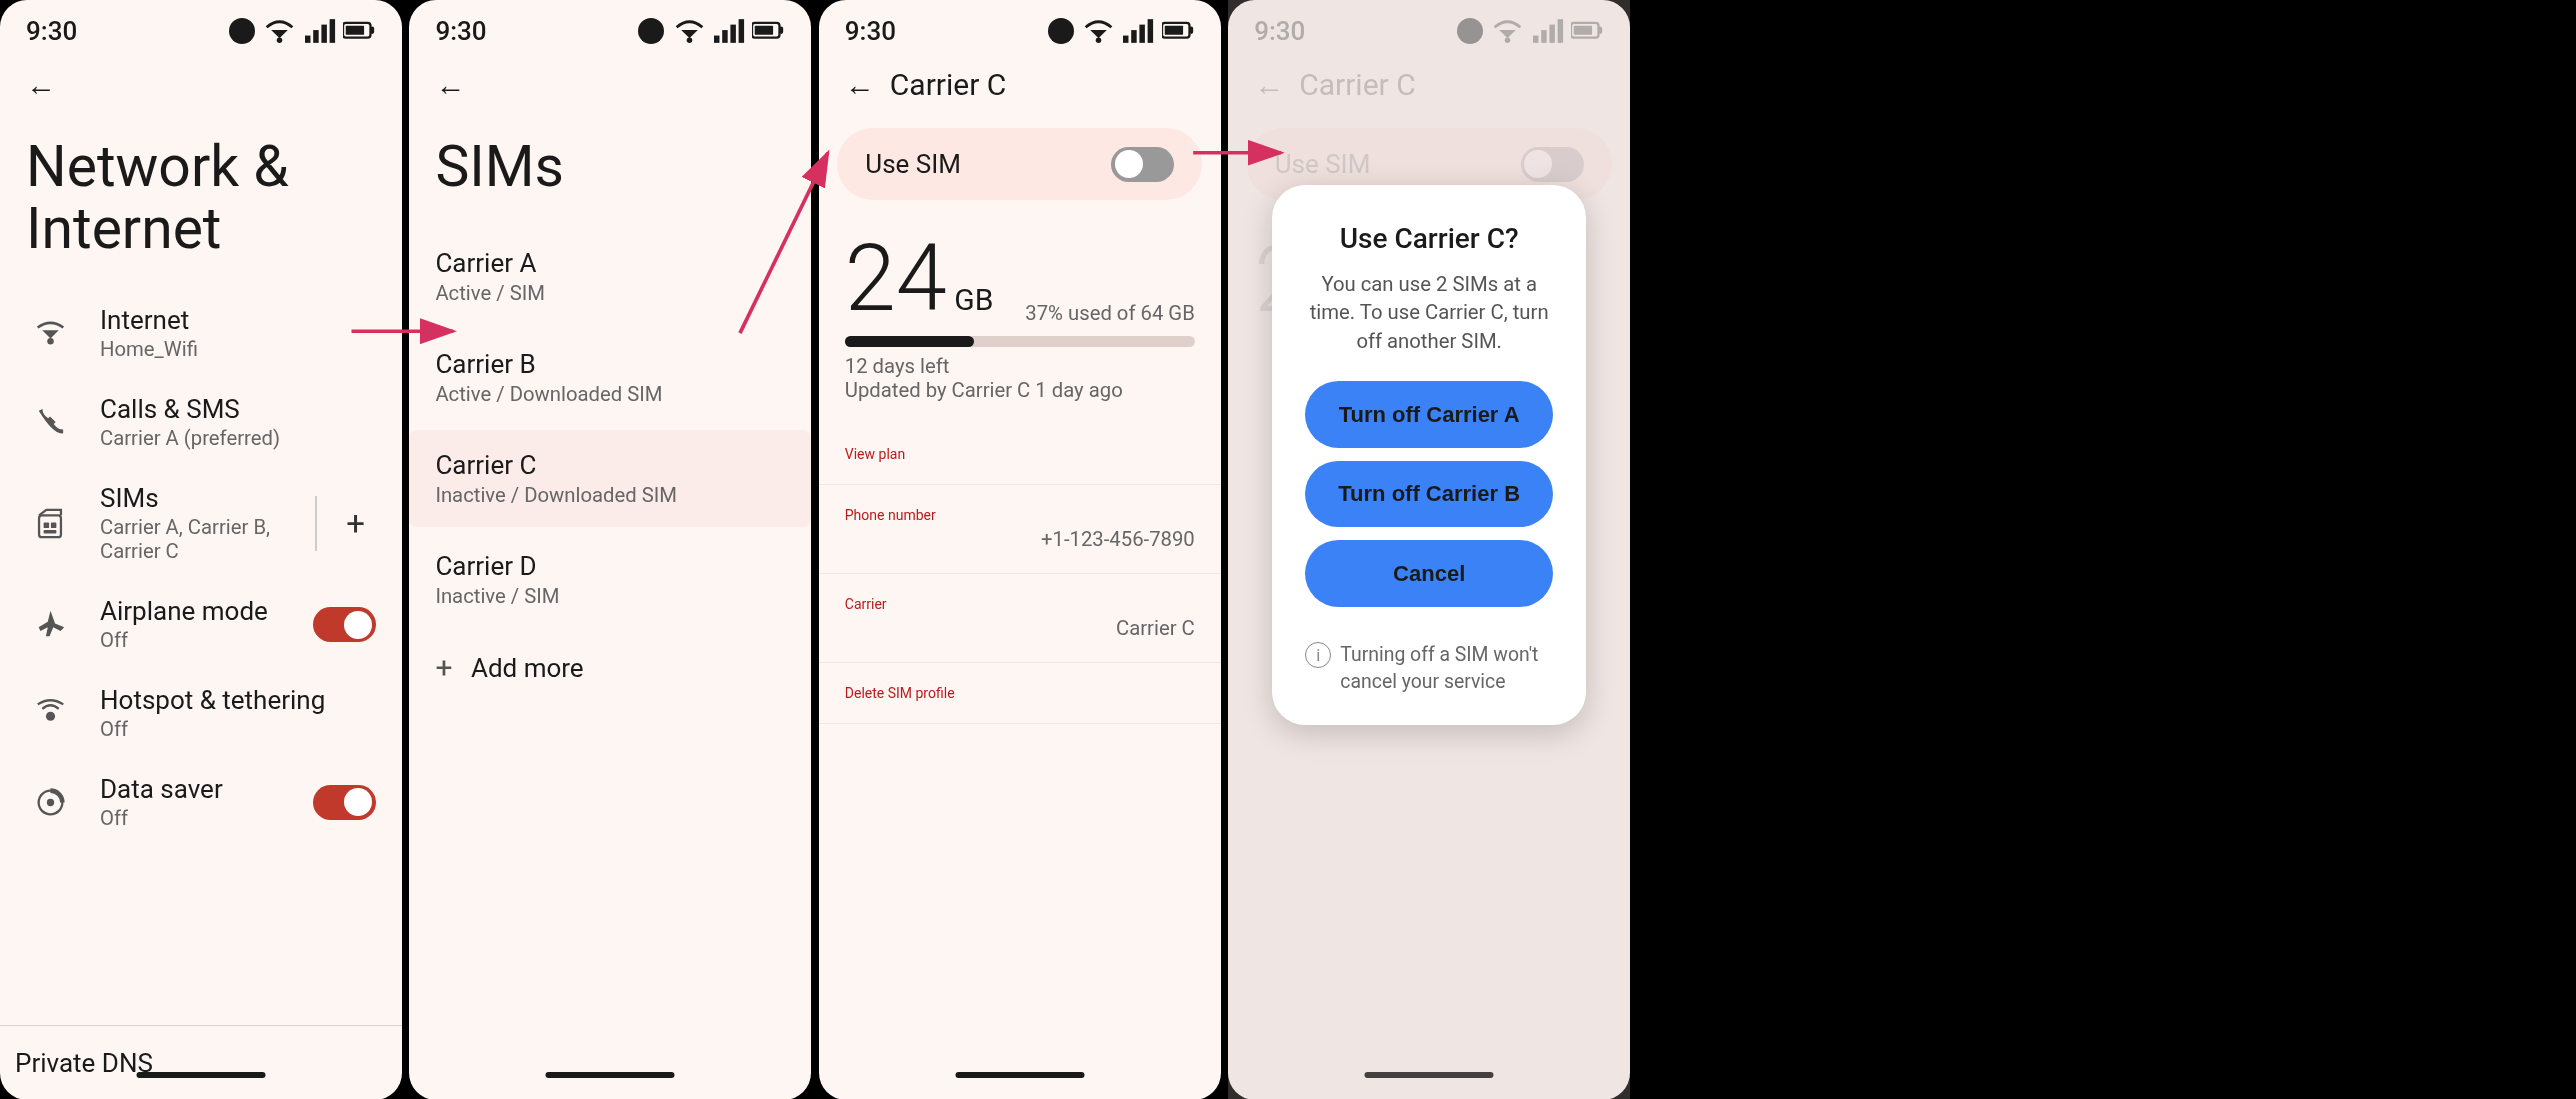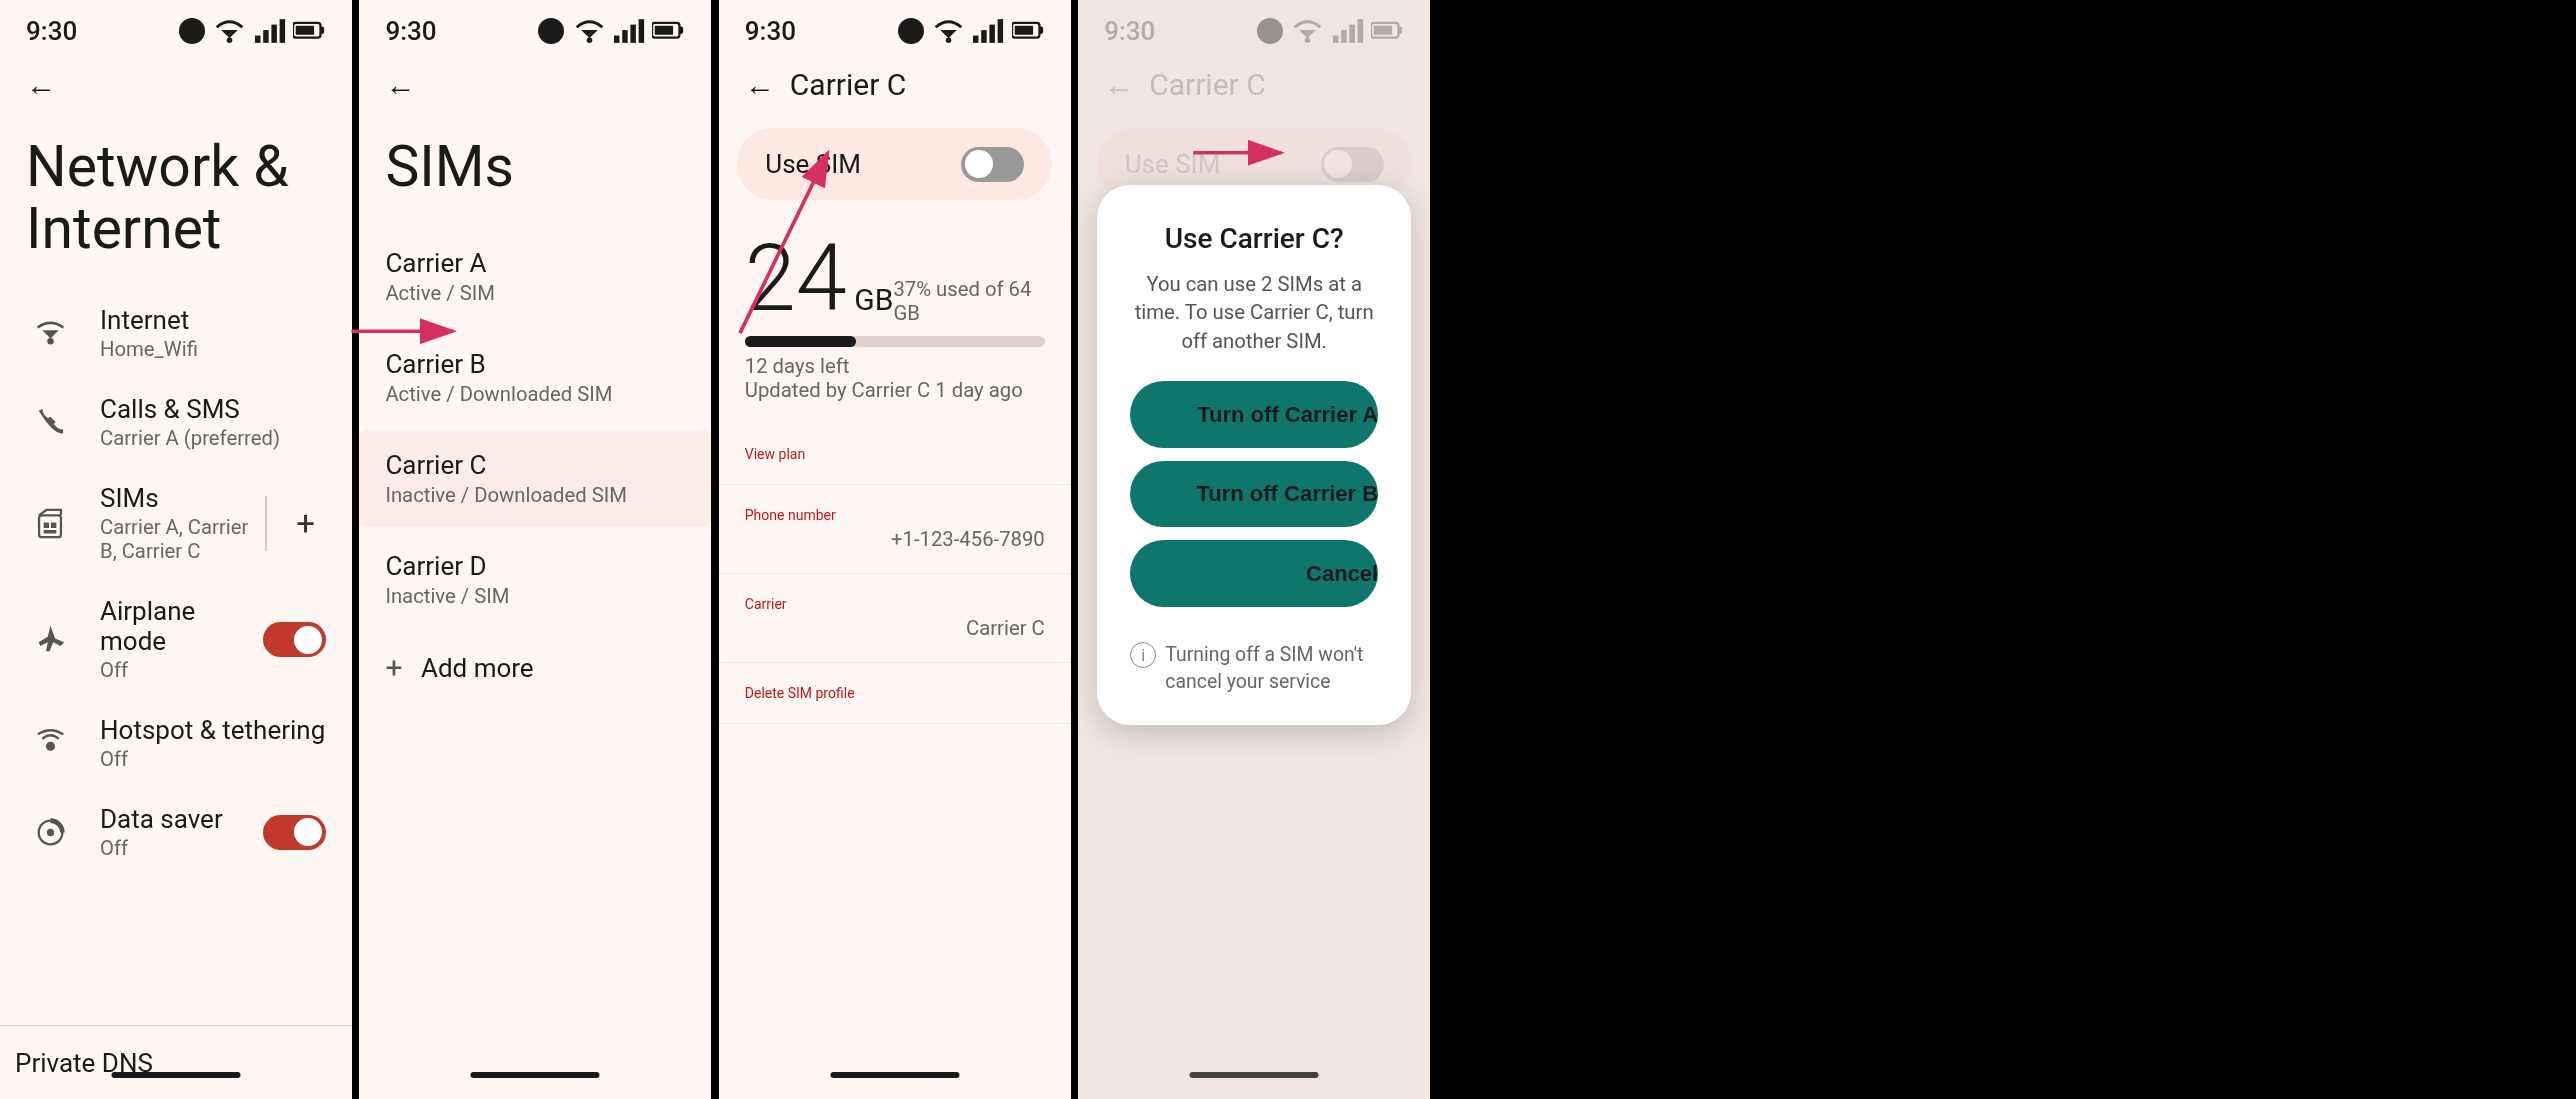--- a/index.html
+++ b/index.html
@@ -8,27 +8,28 @@
       height: 1100px;
       background: #000;
       display: flex;
       flex-direction: row;
       font-family: 'Roboto', Arial, sans-serif;
       overflow: hidden;
     }
 
     
     .phone-panel {
-      width: 352px;
+      width: 402px;
       height: 1100px;
       background: #fdf6f3;
       display: flex;
       flex-direction: column;
       position: relative;
       flex-shrink: 0;
+      border-radius: 27px;
     }
 
     
     .status-bar {
       display: flex;
       justify-content: space-between;
       align-items: center;
       padding: 16.6px 26px 7.4px 26px;
       height: 52px;
     }
@@ -346,32 +347,32 @@
 
     .dialog-desc {
       font-size: 20.3px;
       color: #555;
       text-align: center;
       margin-bottom: 26px;
       line-height: 1.4;
     }
 
     .dialog-btn {
-      background: #0f766e;
+      background: #3b82f6;
       border: none;
       border-radius: 55px;
       padding: 20.3px 0;
       width: 100%;
       font-size: 22px;
       font-weight: 600;
       color: #1a1a1a;
       cursor: pointer;
       margin-bottom: 13px;
       display: block;
-      text-align: right;
+      text-align: center;
     }
 
     .dialog-btn:last-of-type {
       margin-bottom: 0;
     }
 
     .dialog-info {
       display: flex;
       align-items: flex-start;
       gap: 9.2px;

